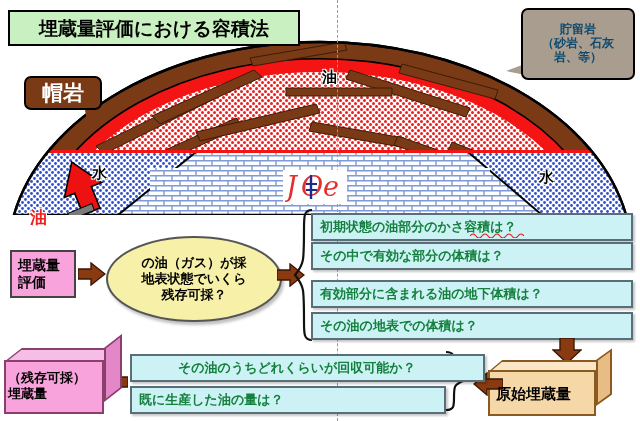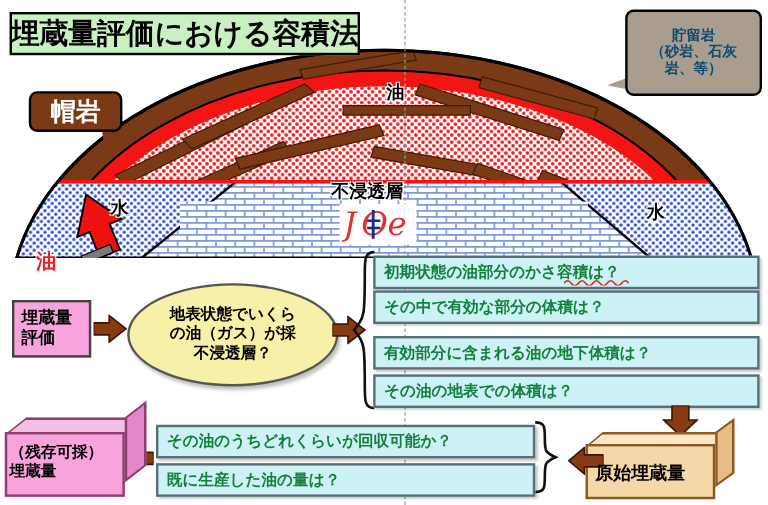--- a/index.html
+++ b/index.html
@@ -10,21 +10,21 @@
 
   
   #geo{position:absolute;left:0;top:0;width:640px;height:215px;}
 
   
   .jp{font-family:"DejaVu Sans","Liberation Sans",sans-serif;font-weight:bold;color:#000;}
 
   
   #title-banner{position:absolute;left:8px;top:10px;width:288px;height:32px;
      background:#c9f0c0;border:2px solid #000;display:flex;align-items:center;justify-content:center;}
-  #title-banner span{font-size:24px;letter-spacing:0px;line-height:1;white-space:nowrap;}
+  #title-banner span{font-size:19px;letter-spacing:0px;line-height:1;white-space:nowrap;}
 
   
   .callout{position:absolute;border:2px solid #000;border-radius:7px;display:flex;
      align-items:center;justify-content:center;text-align:center;}
   #caprock-callout{left:24px;top:76px;width:74px;height:30px;background:#7a3a15;}
   #caprock-callout span{color:#fff;font-size:21px;font-weight:bold;}
   #caprock-tail{position:absolute;left:80px;top:100px;width:0;height:0;
      border-left:10px solid transparent;border-right:6px solid transparent;
      border-top:22px solid #7a3a15;transform:rotate(14deg);}
   #caprock-tail-b{position:absolute;left:79px;top:99px;width:0;height:0;
@@ -71,21 +71,21 @@
   
   .cyanbox{position:absolute;background:#cdf2f5;border:2px solid #5a6e78;
      display:flex;align-items:center;box-shadow:2px 2px 2px rgba(0,0,0,.22);}
   .cyanbox span{font-size:13px;font-weight:bold;color:#15803d;padding-left:7px;white-space:nowrap;}
 
   #q1{left:311px;top:213px;width:318px;height:24px;}
   #q2{left:311px;top:242px;width:318px;height:24px;text-align:right;}
   #q3{left:311px;top:280px;width:318px;height:24px;}
   #q4{left:311px;top:312px;width:318px;height:24px;}
 
-  #qb1{left:130px;top:354px;width:312px;height:24px;}
+  #qb1{left:130px;top:354px;width:312px;height:24px;padding-left:39px;}
   #qb2{left:130px;top:386px;width:312px;height:24px;}
 
   
   .arrow{position:absolute;}
 
   
   #remaining-box{position:absolute;left:4px;top:348px;width:120px;height:53px;}
   #remaining-box .face{position:absolute;left:0;top:12px;width:100px;height:54px;
      background:#f9a3dd;border:2px solid #8a3f6d;box-sizing:border-box;}
   #remaining-box .top{position:absolute;left:0;top:0;width:100px;height:14px;
@@ -205,21 +205,20 @@
   <div id="reservoir-tail"></div>
   <div class="callout" id="reservoir-callout">
     <span class="l jp">貯留岩</span>
     <span class="l jp">（砂岩、石灰</span>
     <span class="l jp">岩、等）</span>
   </div>
 
   <div class="geo-label jp" id="label-oil">油</div>
   <div class="geo-label jp" id="label-water-l">水</div>
   <div class="geo-label jp" id="label-water-r">水</div>
-  <div class="geo-label jp" id="label-impermeable">不浸透層</div>
   <div id="oil-arrow-label" class="jp">油</div>
 
   <div id="joe-logo">
     <svg width="60" height="30" viewBox="0 0 60 30">
       <text x="1" y="24" font-family="DejaVu Serif, serif" font-size="27" fill="#e03030" font-style="italic">J</text>
       <text x="16" y="24" font-family="DejaVu Serif, serif" font-size="27" fill="#e03030" font-style="italic">O</text>
       <text x="38" y="24" font-family="DejaVu Serif, serif" font-size="27" fill="#e03030" font-style="italic">e</text>
       <path d="M26 3 V27" stroke="#1c2a8a" stroke-width="2.4" fill="none"></path>
       <path d="M21 12 H32 M21 18 H32" stroke="#1c2a8a" stroke-width="2" fill="none"></path>
     </svg>
@@ -228,23 +227,23 @@
   <div class="pinkbox" id="reserve-eval-box">
     <span class="l jp">埋蔵量</span>
     <span class="l jp">評価</span>
   </div>
 
   <svg class="arrow" style="left:78px;top:262px;" width="28" height="24">
     <path d="M0 7 L13 7 L13 1 L27 12 L13 23 L13 17 L0 17 Z" fill="#8a3a10" stroke="#3a1706" stroke-width="1.4"></path>
   </svg>
 
   <div id="question-ellipse">
+    <span class="l jp">の油（ガス）が採</span>
     <span class="l jp">地表状態でいくら</span>
-    <span class="l jp">の油（ガス）が採</span>
-    <span class="l jp">不浸透層？</span>
+    <span class="l jp">残存可採？</span>
   </div>
 
   <svg class="arrow" style="left:277px;top:263px;" width="28" height="24">
     <path d="M0 7 L13 7 L13 1 L27 12 L13 23 L13 17 L0 17 Z" fill="#8a3a10" stroke="#3a1706" stroke-width="1.4"></path>
   </svg>
 
   <svg class="arrow" style="left:292px;top:208px;" width="22" height="134">
     <path d="M20 2 C12 2 12 8 12 20 C12 54 12 56 3 67 C12 78 12 80 12 114 C12 126 12 132 20 132" fill="none" stroke="#111" stroke-width="2.2"></path>
   </svg>
 

